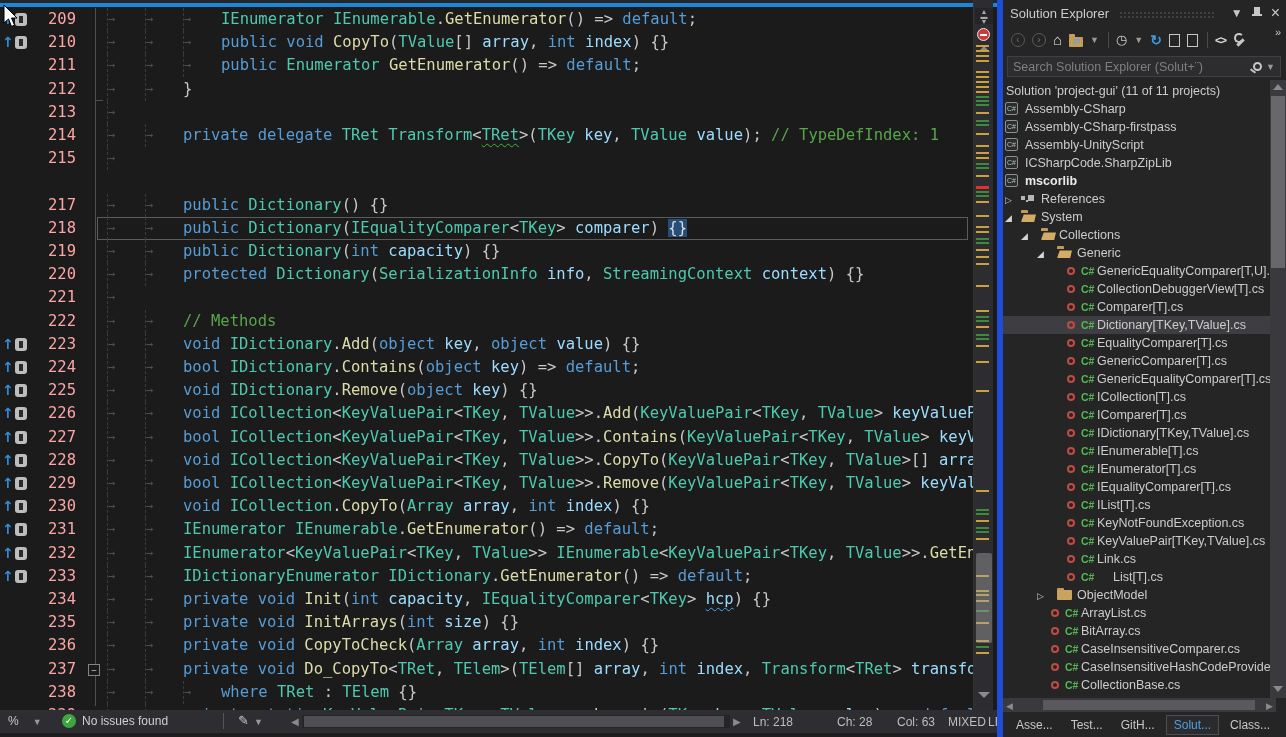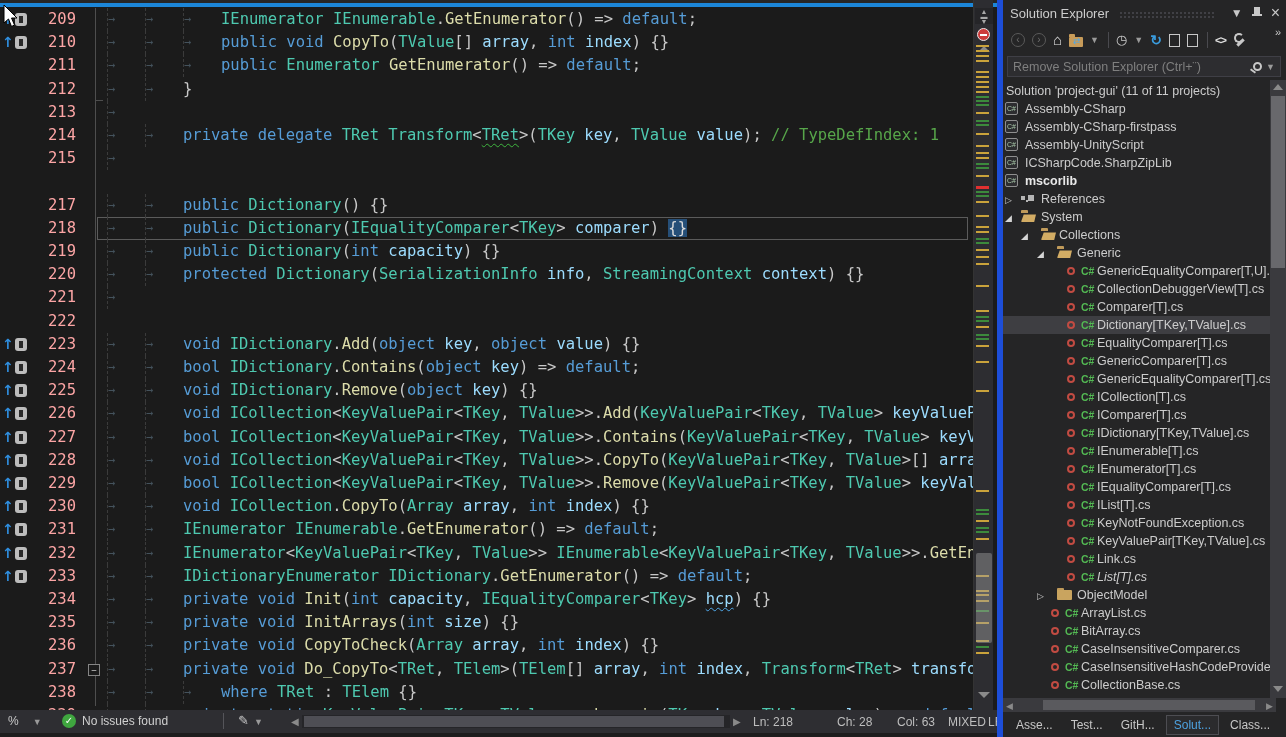--- a/index.html
+++ b/index.html
@@ -142,21 +142,21 @@
         <div class="row" style="top: 54.4px;"><span class="num">211</span><span class="code"><span class="ind">→</span><span class="ind">→</span><span class="ind">→</span><span class="k">public</span><span class="p"> </span><span class="t">Enumerator</span><span class="p"> </span><span class="m">GetEnumerator</span><span class="p">() =&gt; </span><span class="k">default</span><span class="p">;</span></span></div>
         <div class="row" style="top: 77.6px;"><span class="num">212</span><span class="code"><span class="ind">→</span><span class="ind">→</span><span class="p">}</span></span></div>
         <div class="row" style="top: 100.8px;"><span class="num">213</span><span class="code"><span class="ind">→</span></span></div>
         <div class="row" style="top: 124px;"><span class="num">214</span><span class="code"><span class="ind">→</span><span class="ind">→</span><span class="k">private</span><span class="p"> </span><span class="k">delegate</span><span class="p"> </span><span class="t">TRet</span><span class="p"> </span><span class="t">Transform</span><span class="p">&lt;</span><span class="tg">TRet</span><span class="p">&gt;(</span><span class="t">TKey</span><span class="p"> </span><span class="v">key</span><span class="p">, </span><span class="t">TValue</span><span class="p"> </span><span class="v">value</span><span class="p">);</span><span class="c"> // TypeDefIndex: 1</span></span></div>
         <div class="row" style="top: 147.2px;"><span class="num">215</span><span class="code"><span class="ind">→</span></span></div>
         <div class="row" style="top: 193.6px;"><span class="num">217</span><span class="code"><span class="ind">→</span><span class="ind">→</span><span class="k">public</span><span class="p"> </span><span class="t">Dictionary</span><span class="p">() {}</span></span></div>
         <div class="row" style="top: 216.8px;"><div class="cl-border"></div><span class="num">218</span><span class="code"><span class="ind">→</span><span class="ind">→</span><span class="k">public</span><span class="p"> </span><span class="t">Dictionary</span><span class="p">(</span><span class="t">IEqualityComparer</span><span class="p">&lt;</span><span class="t">TKey</span><span class="p">&gt; </span><span class="v">comparer</span><span class="p">) </span><span class="sl">{}</span></span></div>
         <div class="row" style="top: 240px;"><span class="num">219</span><span class="code"><span class="ind">→</span><span class="ind">→</span><span class="k">public</span><span class="p"> </span><span class="t">Dictionary</span><span class="p">(</span><span class="k">int</span><span class="p"> </span><span class="v">capacity</span><span class="p">) {}</span></span></div>
         <div class="row" style="top: 263.2px;"><span class="num">220</span><span class="code"><span class="ind">→</span><span class="ind">→</span><span class="k">protected</span><span class="p"> </span><span class="t">Dictionary</span><span class="p">(</span><span class="t">SerializationInfo</span><span class="p"> </span><span class="v">info</span><span class="p">, </span><span class="t">StreamingContext</span><span class="p"> </span><span class="v">context</span><span class="p">) {}</span></span></div>
         <div class="row" style="top: 286.4px;"><span class="num">221</span><span class="code"><span class="ind">→</span></span></div>
-        <div class="row" style="top: 309.6px;"><span class="num">222</span></div>
+        <div class="row" style="top: 309.6px;"><span class="num">222</span><span class="code"><span class="ind">→</span><span class="ind">→</span><span class="c">// Methods</span></span></div>
         <div class="row" style="top: 332.8px;"><span class="gut-arrow">↑</span><span class="gut-badge"></span><span class="num">223</span><span class="code"><span class="ind">→</span><span class="ind">→</span><span class="k">void</span><span class="p"> </span><span class="t">IDictionary</span><span class="p">.</span><span class="m">Add</span><span class="p">(</span><span class="k">object</span><span class="p"> </span><span class="v">key</span><span class="p">, </span><span class="k">object</span><span class="p"> </span><span class="v">value</span><span class="p">) {}</span></span></div>
         <div class="row" style="top: 356px;"><span class="gut-arrow">↑</span><span class="gut-badge"></span><span class="num">224</span><span class="code"><span class="ind">→</span><span class="ind">→</span><span class="k">bool</span><span class="p"> </span><span class="t">IDictionary</span><span class="p">.</span><span class="m">Contains</span><span class="p">(</span><span class="k">object</span><span class="p"> </span><span class="v">key</span><span class="p">) =&gt; </span><span class="k">default</span><span class="p">;</span></span></div>
         <div class="row" style="top: 379.2px;"><span class="gut-arrow">↑</span><span class="gut-badge"></span><span class="num">225</span><span class="code"><span class="ind">→</span><span class="ind">→</span><span class="k">void</span><span class="p"> </span><span class="t">IDictionary</span><span class="p">.</span><span class="m">Remove</span><span class="p">(</span><span class="k">object</span><span class="p"> </span><span class="v">key</span><span class="p">) {}</span></span></div>
         <div class="row" style="top: 402.4px;"><span class="gut-arrow">↑</span><span class="gut-badge"></span><span class="num">226</span><span class="code"><span class="ind">→</span><span class="ind">→</span><span class="k">void</span><span class="p"> </span><span class="t">ICollection</span><span class="p">&lt;</span><span class="t">KeyValuePair</span><span class="p">&lt;</span><span class="t">TKey</span><span class="p">, </span><span class="t">TValue</span><span class="p">&gt;&gt;.</span><span class="m">Add</span><span class="p">(</span><span class="t">KeyValuePair</span><span class="p">&lt;</span><span class="t">TKey</span><span class="p">, </span><span class="t">TValue</span><span class="p">&gt; </span><span class="v">keyValuePair</span></span></div>
         <div class="row" style="top: 425.6px;"><span class="gut-arrow">↑</span><span class="gut-badge"></span><span class="num">227</span><span class="code"><span class="ind">→</span><span class="ind">→</span><span class="k">bool</span><span class="p"> </span><span class="t">ICollection</span><span class="p">&lt;</span><span class="t">KeyValuePair</span><span class="p">&lt;</span><span class="t">TKey</span><span class="p">, </span><span class="t">TValue</span><span class="p">&gt;&gt;.</span><span class="m">Contains</span><span class="p">(</span><span class="t">KeyValuePair</span><span class="p">&lt;</span><span class="t">TKey</span><span class="p">, </span><span class="t">TValue</span><span class="p">&gt; </span><span class="v">keyValuePair</span></span></div>
         <div class="row" style="top: 448.8px;"><span class="gut-arrow">↑</span><span class="gut-badge"></span><span class="num">228</span><span class="code"><span class="ind">→</span><span class="ind">→</span><span class="k">void</span><span class="p"> </span><span class="t">ICollection</span><span class="p">&lt;</span><span class="t">KeyValuePair</span><span class="p">&lt;</span><span class="t">TKey</span><span class="p">, </span><span class="t">TValue</span><span class="p">&gt;&gt;.</span><span class="m">CopyTo</span><span class="p">(</span><span class="t">KeyValuePair</span><span class="p">&lt;</span><span class="t">TKey</span><span class="p">, </span><span class="t">TValue</span><span class="p">&gt;[] </span><span class="v">array</span></span></div>
         <div class="row" style="top: 472px;"><span class="gut-arrow">↑</span><span class="gut-badge"></span><span class="num">229</span><span class="code"><span class="ind">→</span><span class="ind">→</span><span class="k">bool</span><span class="p"> </span><span class="t">ICollection</span><span class="p">&lt;</span><span class="t">KeyValuePair</span><span class="p">&lt;</span><span class="t">TKey</span><span class="p">, </span><span class="t">TValue</span><span class="p">&gt;&gt;.</span><span class="m">Remove</span><span class="p">(</span><span class="t">KeyValuePair</span><span class="p">&lt;</span><span class="t">TKey</span><span class="p">, </span><span class="t">TValue</span><span class="p">&gt; </span><span class="v">keyValuePair</span></span></div>
         <div class="row" style="top: 495.2px;"><span class="gut-arrow">↑</span><span class="gut-badge"></span><span class="num">230</span><span class="code"><span class="ind">→</span><span class="ind">→</span><span class="k">void</span><span class="p"> </span><span class="t">ICollection</span><span class="p">.</span><span class="m">CopyTo</span><span class="p">(</span><span class="t">Array</span><span class="p"> </span><span class="v">array</span><span class="p">, </span><span class="k">int</span><span class="p"> </span><span class="v">index</span><span class="p">) {}</span></span></div>
         <div class="row" style="top: 518.4px;"><span class="gut-arrow">↑</span><span class="gut-badge"></span><span class="num">231</span><span class="code"><span class="ind">→</span><span class="ind">→</span><span class="t">IEnumerator</span><span class="p"> </span><span class="t">IEnumerable</span><span class="p">.</span><span class="m">GetEnumerator</span><span class="p">() =&gt; </span><span class="k">default</span><span class="p">;</span></span></div>
         <div class="row" style="top: 541.6px;"><span class="gut-arrow">↑</span><span class="gut-badge"></span><span class="num">232</span><span class="code"><span class="ind">→</span><span class="ind">→</span><span class="t">IEnumerator</span><span class="p">&lt;</span><span class="t">KeyValuePair</span><span class="p">&lt;</span><span class="t">TKey</span><span class="p">, </span><span class="t">TValue</span><span class="p">&gt;&gt; </span><span class="t">IEnumerable</span><span class="p">&lt;</span><span class="t">KeyValuePair</span><span class="p">&lt;</span><span class="t">TKey</span><span class="p">, </span><span class="t">TValue</span><span class="p">&gt;&gt;.</span><span class="m">GetEnumerator</span></span></div>
@@ -286,21 +286,21 @@
       <span class="tbi refresh">↻</span>
       <span class="tbi copyicon"></span>
       <span class="tbi copyicon"></span>
       <span class="tb-sep"></span>
       <span class="tbi codeicon">&lt;&gt;</span>
       <span class="tbi wrench"></span>
       <span class="overflow-ch">»</span>
     </div>
 
     <div class="se-search">
-      <span class="ph">Remove Solution Explorer (Ctrl+¨)</span>
+      <span class="ph">Search Solution Explorer (Solut+¨)</span>
       <span class="mag"></span>
       <span class="car">▼</span>
     </div>
 
     <div class="tree" id="tree">
         <div class="trow" style="top: 2px;">
           <span class="tlabel titem" style="left: 3px;">Solution 'project-gui' (11 of 11 projects)</span>
         </div>
         <div class="trow" style="top: 38px;">
           <span class="projicon titem" style="left: 2px;">C#</span>
@@ -423,21 +423,21 @@
           <span class="tlabel titem" style="left: 94px;">KeyValuePair[TKey,TValue].cs</span>
         </div>
         <div class="trow" style="top: 470px;">
           <span class="reddot titem" style="left: 64px;"></span>
           <span class="csicon titem" style="left: 78px;">C#</span>
           <span class="tlabel titem" style="left: 94px;">Link.cs</span>
         </div>
         <div class="trow" style="top: 488px;">
           <span class="reddot titem" style="left: 64px;"></span>
           <span class="csicon titem" style="left: 78px;">C#</span>
-          <span class="tlabel titem" style="left: 94px; font-style: italic;">List[T].cs</span>
+          <span class="tlabel titem" style="left: 110px;">List[T].cs</span>
         </div>
         <div class="trow" style="top: 506px;">
           <span class="exp-c titem" style="left: 34px;">▷</span>
           <span class="foldericon titem" style="left: 54px;"></span>
           <span class="tlabel titem" style="left: 74px;">ObjectModel</span>
         </div>
         <div class="trow" style="top: 524px;">
           <span class="reddot titem" style="left: 48px;"></span>
           <span class="csicon titem" style="left: 62px;">C#</span>
           <span class="tlabel titem" style="left: 78px;">ArrayList.cs</span>

